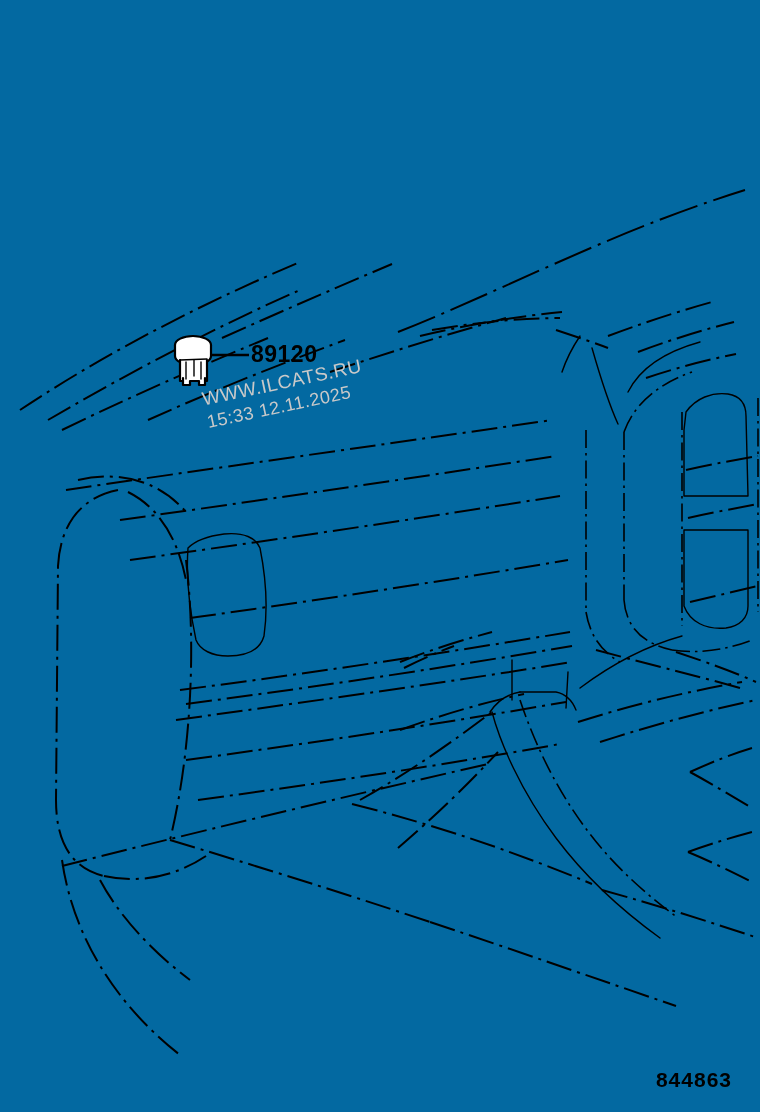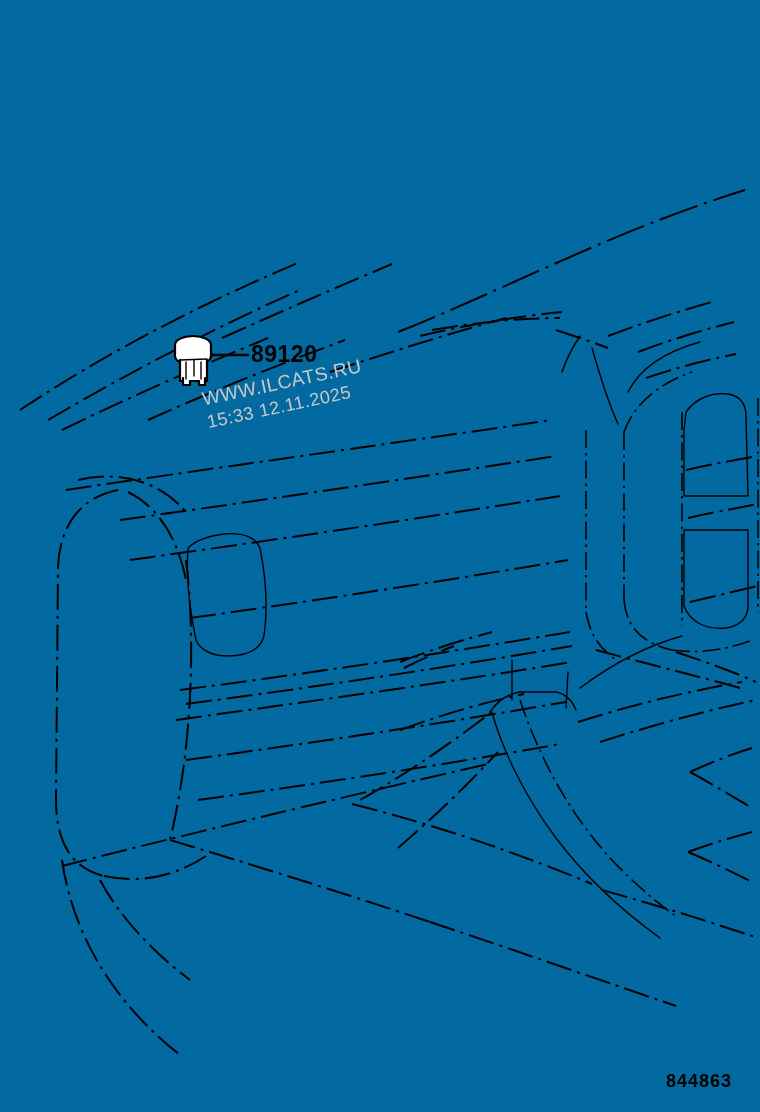--- a/index.html
+++ b/index.html
@@ -79,21 +79,21 @@
   #callout-89120 {
     left: 251px;
     top: 343px;
   }
   #drawing-number {
     position: absolute;
     right: 28px;
     bottom: 22px;
     font-family: "Liberation Sans", sans-serif;
     font-weight: bold;
-    font-size: 18px;
+    font-size: 21px;
     letter-spacing: 1px;
     color: #000000;
     white-space: nowrap;
     line-height: 1;
   }
   #watermark {
     position: absolute;
     left: 200px;
     top: 388px;
     transform: rotate(-12deg);

